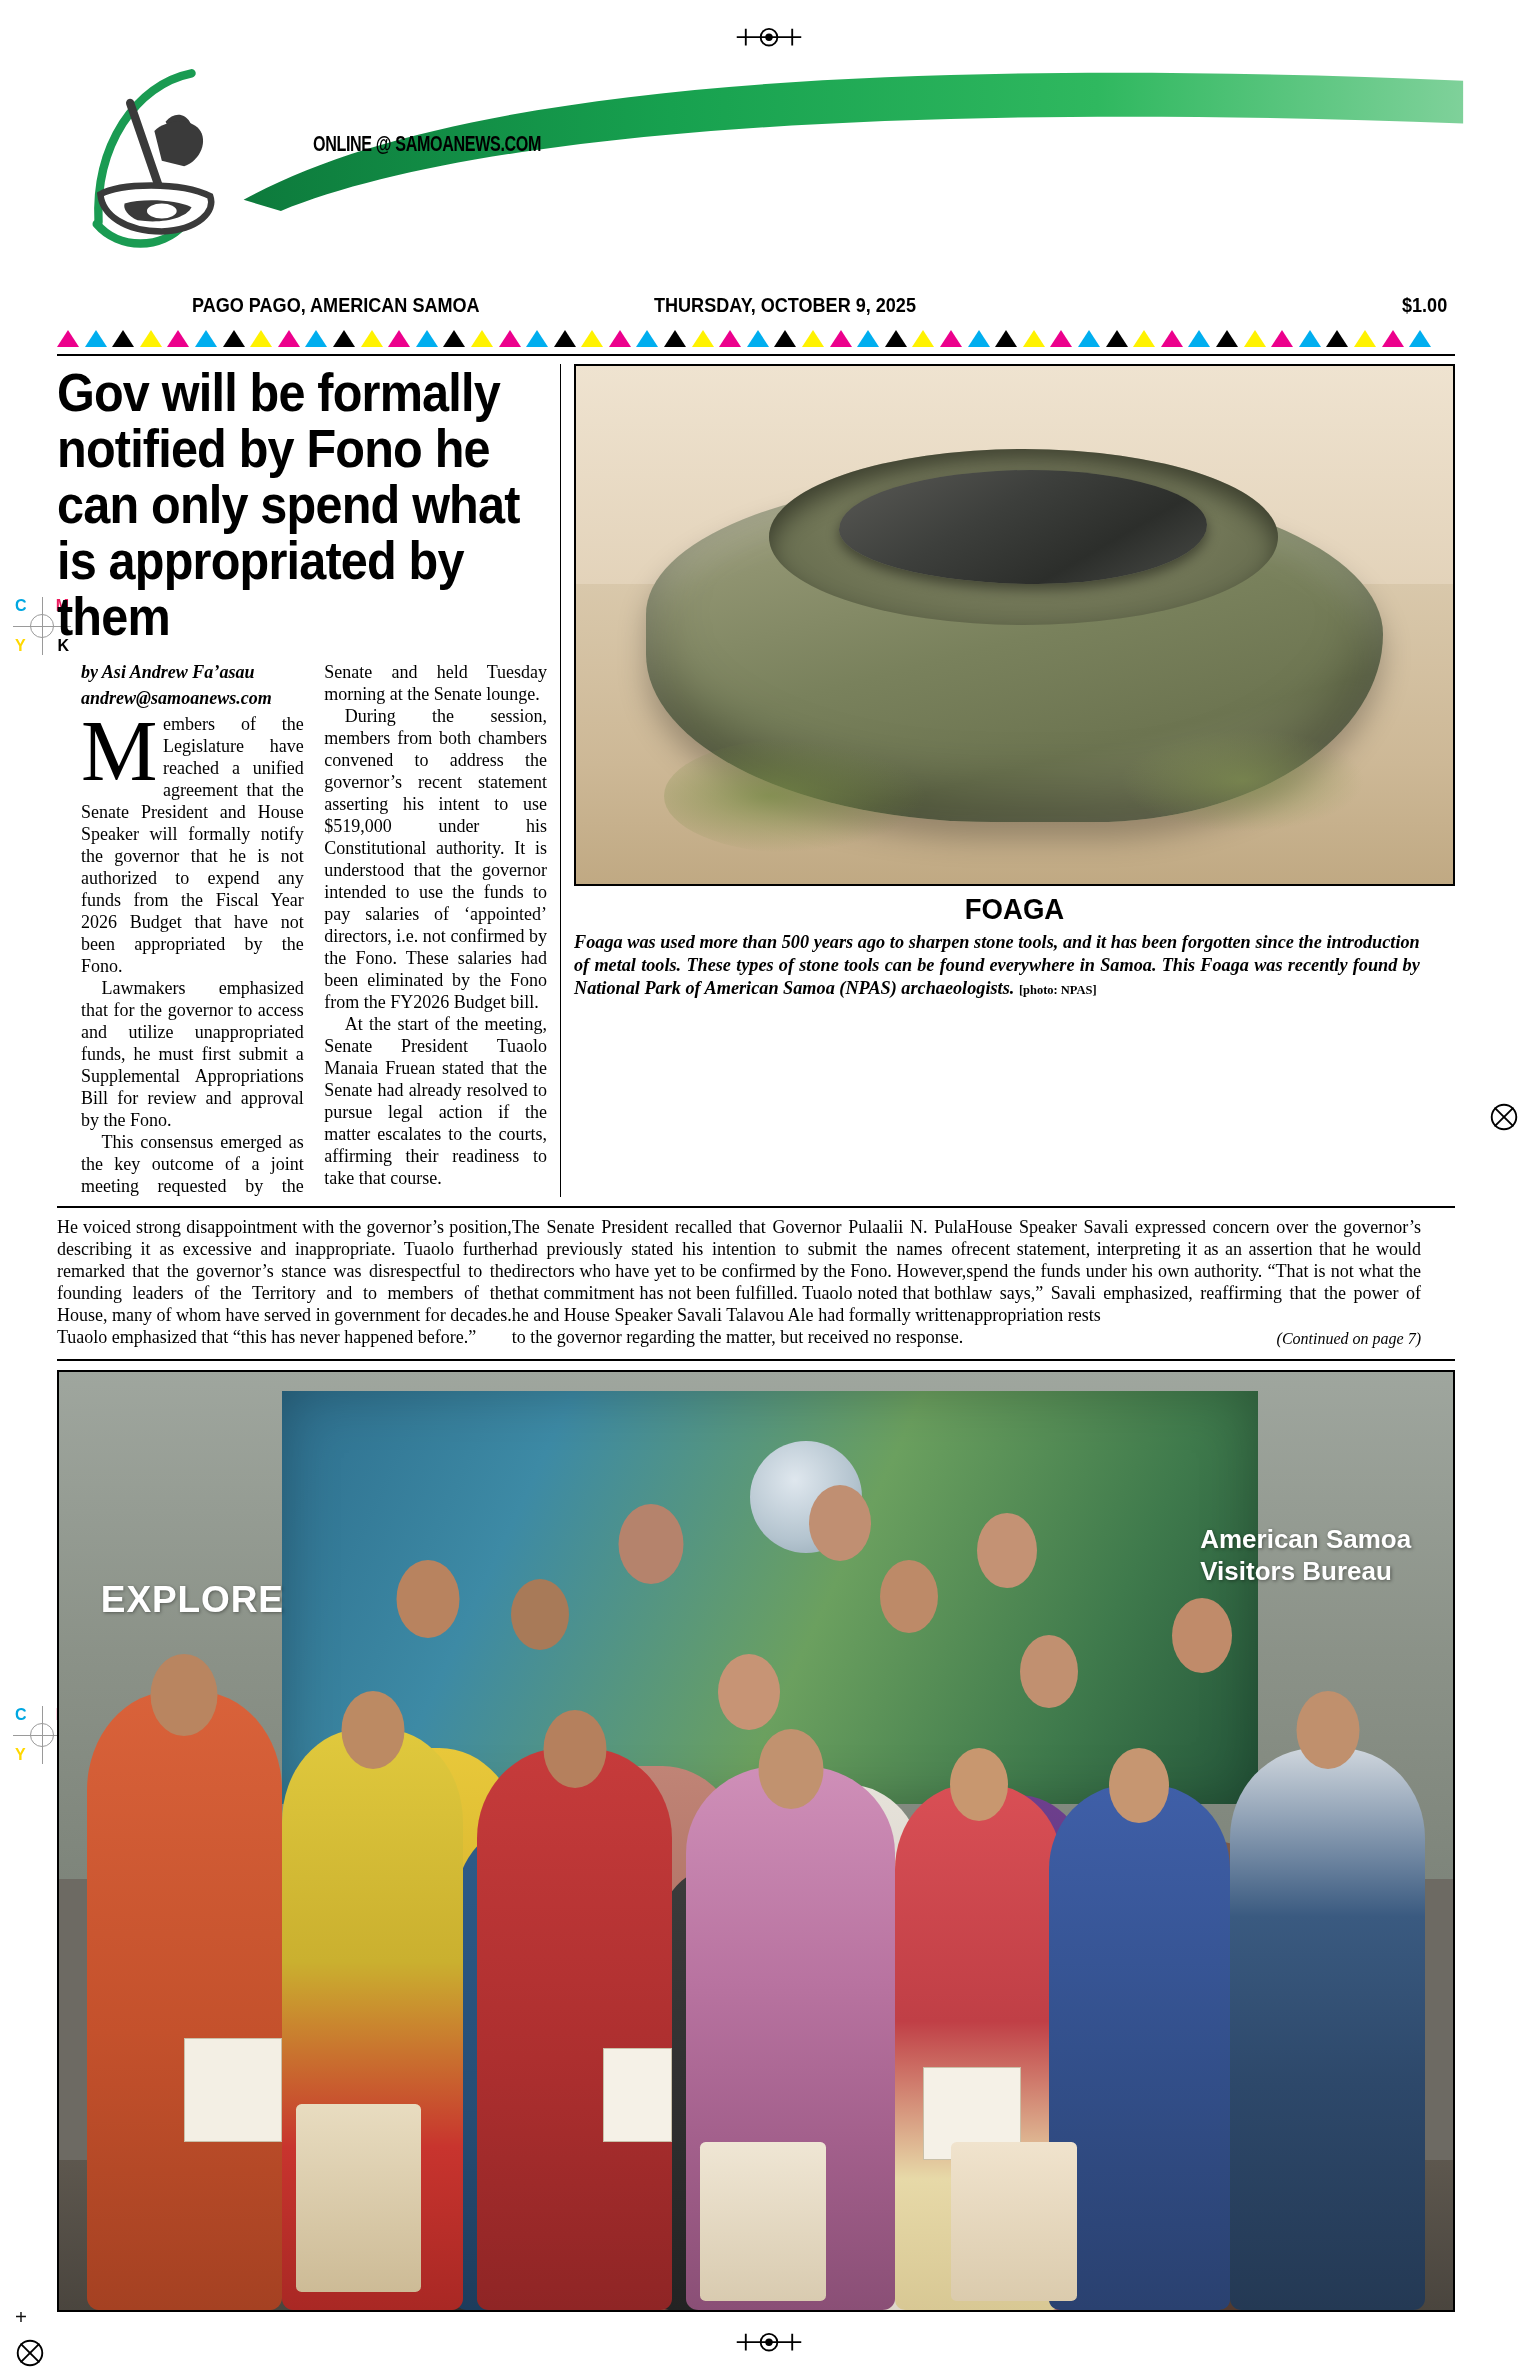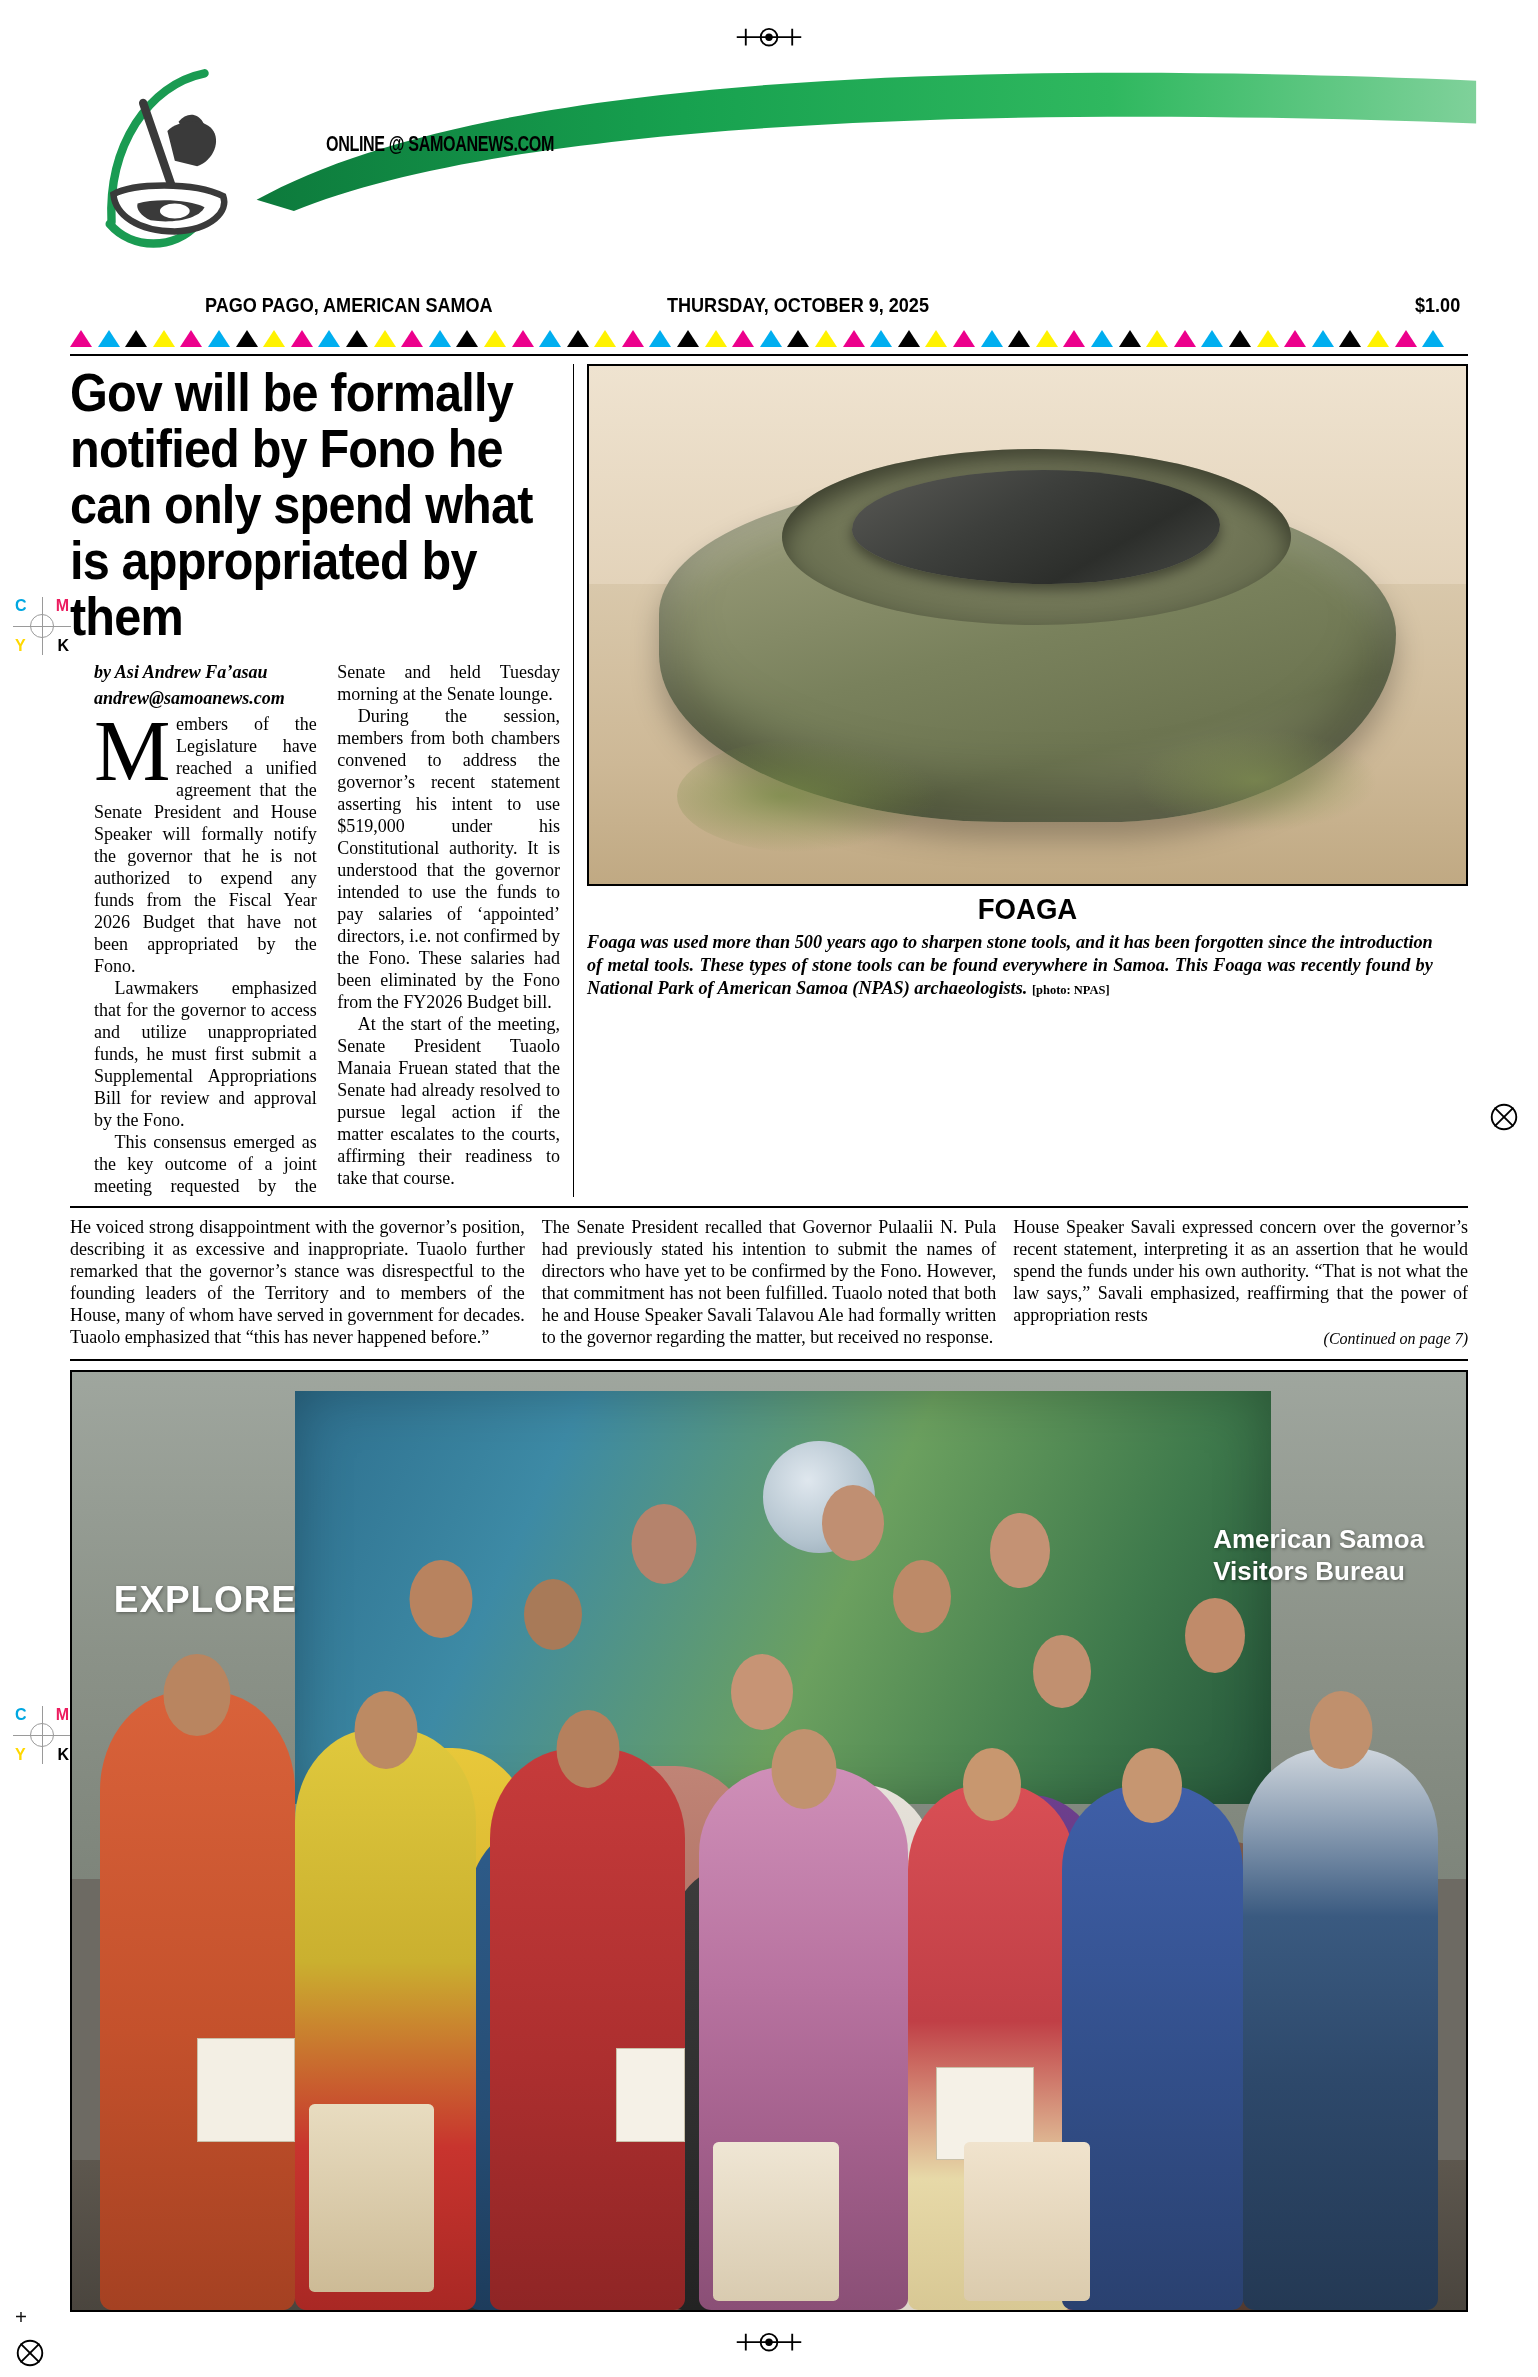--- a/index.html
+++ b/index.html
@@ -46,21 +46,21 @@
     position:absolute; right:17px; top:1100px;
     width:34px; height:34px;
   }
   .reg-circle-botleft {
     position:absolute; left:13px; bottom:7.5px;
     width:34px; height:34px;
   }
 
   
   .page {
-    position:absolute; left:70px; top:56px; width:1398px; height:2256px;
+    position:absolute; left:57px; top:56px; width:1398px; height:2256px;
   }
 
   
   .masthead { position:relative; height:233px; }
   .logo-canoe {
     position:absolute; left:18.6px; top:7.5px; width:233px; height:200px;
   }
   .online-tag {
     position:absolute; left:256px; top:75px;
     font-family:"Liberation Sans", sans-serif;
@@ -213,21 +213,21 @@
     text-align:justify;
     transform:scaleX(0.96); transform-origin:left top;
   }
   .cap-body .credit {
     font-style:normal; font-weight:bold; font-size:13px;
     white-space:nowrap;
   }
 
   
   .rule-thin-top { border-top:2.3px solid #000; margin-top:9.3px; }
-  .cont-section { display:flex; margin-top:7.5px; gap:17px; }
+  .cont-section { display:flex; margin-top:7.5px; }
   .cont-col {
     width:calc((100% - 34px)/3);
     font-family:"Liberation Serif", serif;
     font-size:18px; line-height:22px;
     text-align:justify; hyphens:auto;
   }
   .cont-col p { margin:0; text-indent:20.5px; }
   .cont-col p.first { text-indent:0; }
   .cont-note {
     text-align:right;

